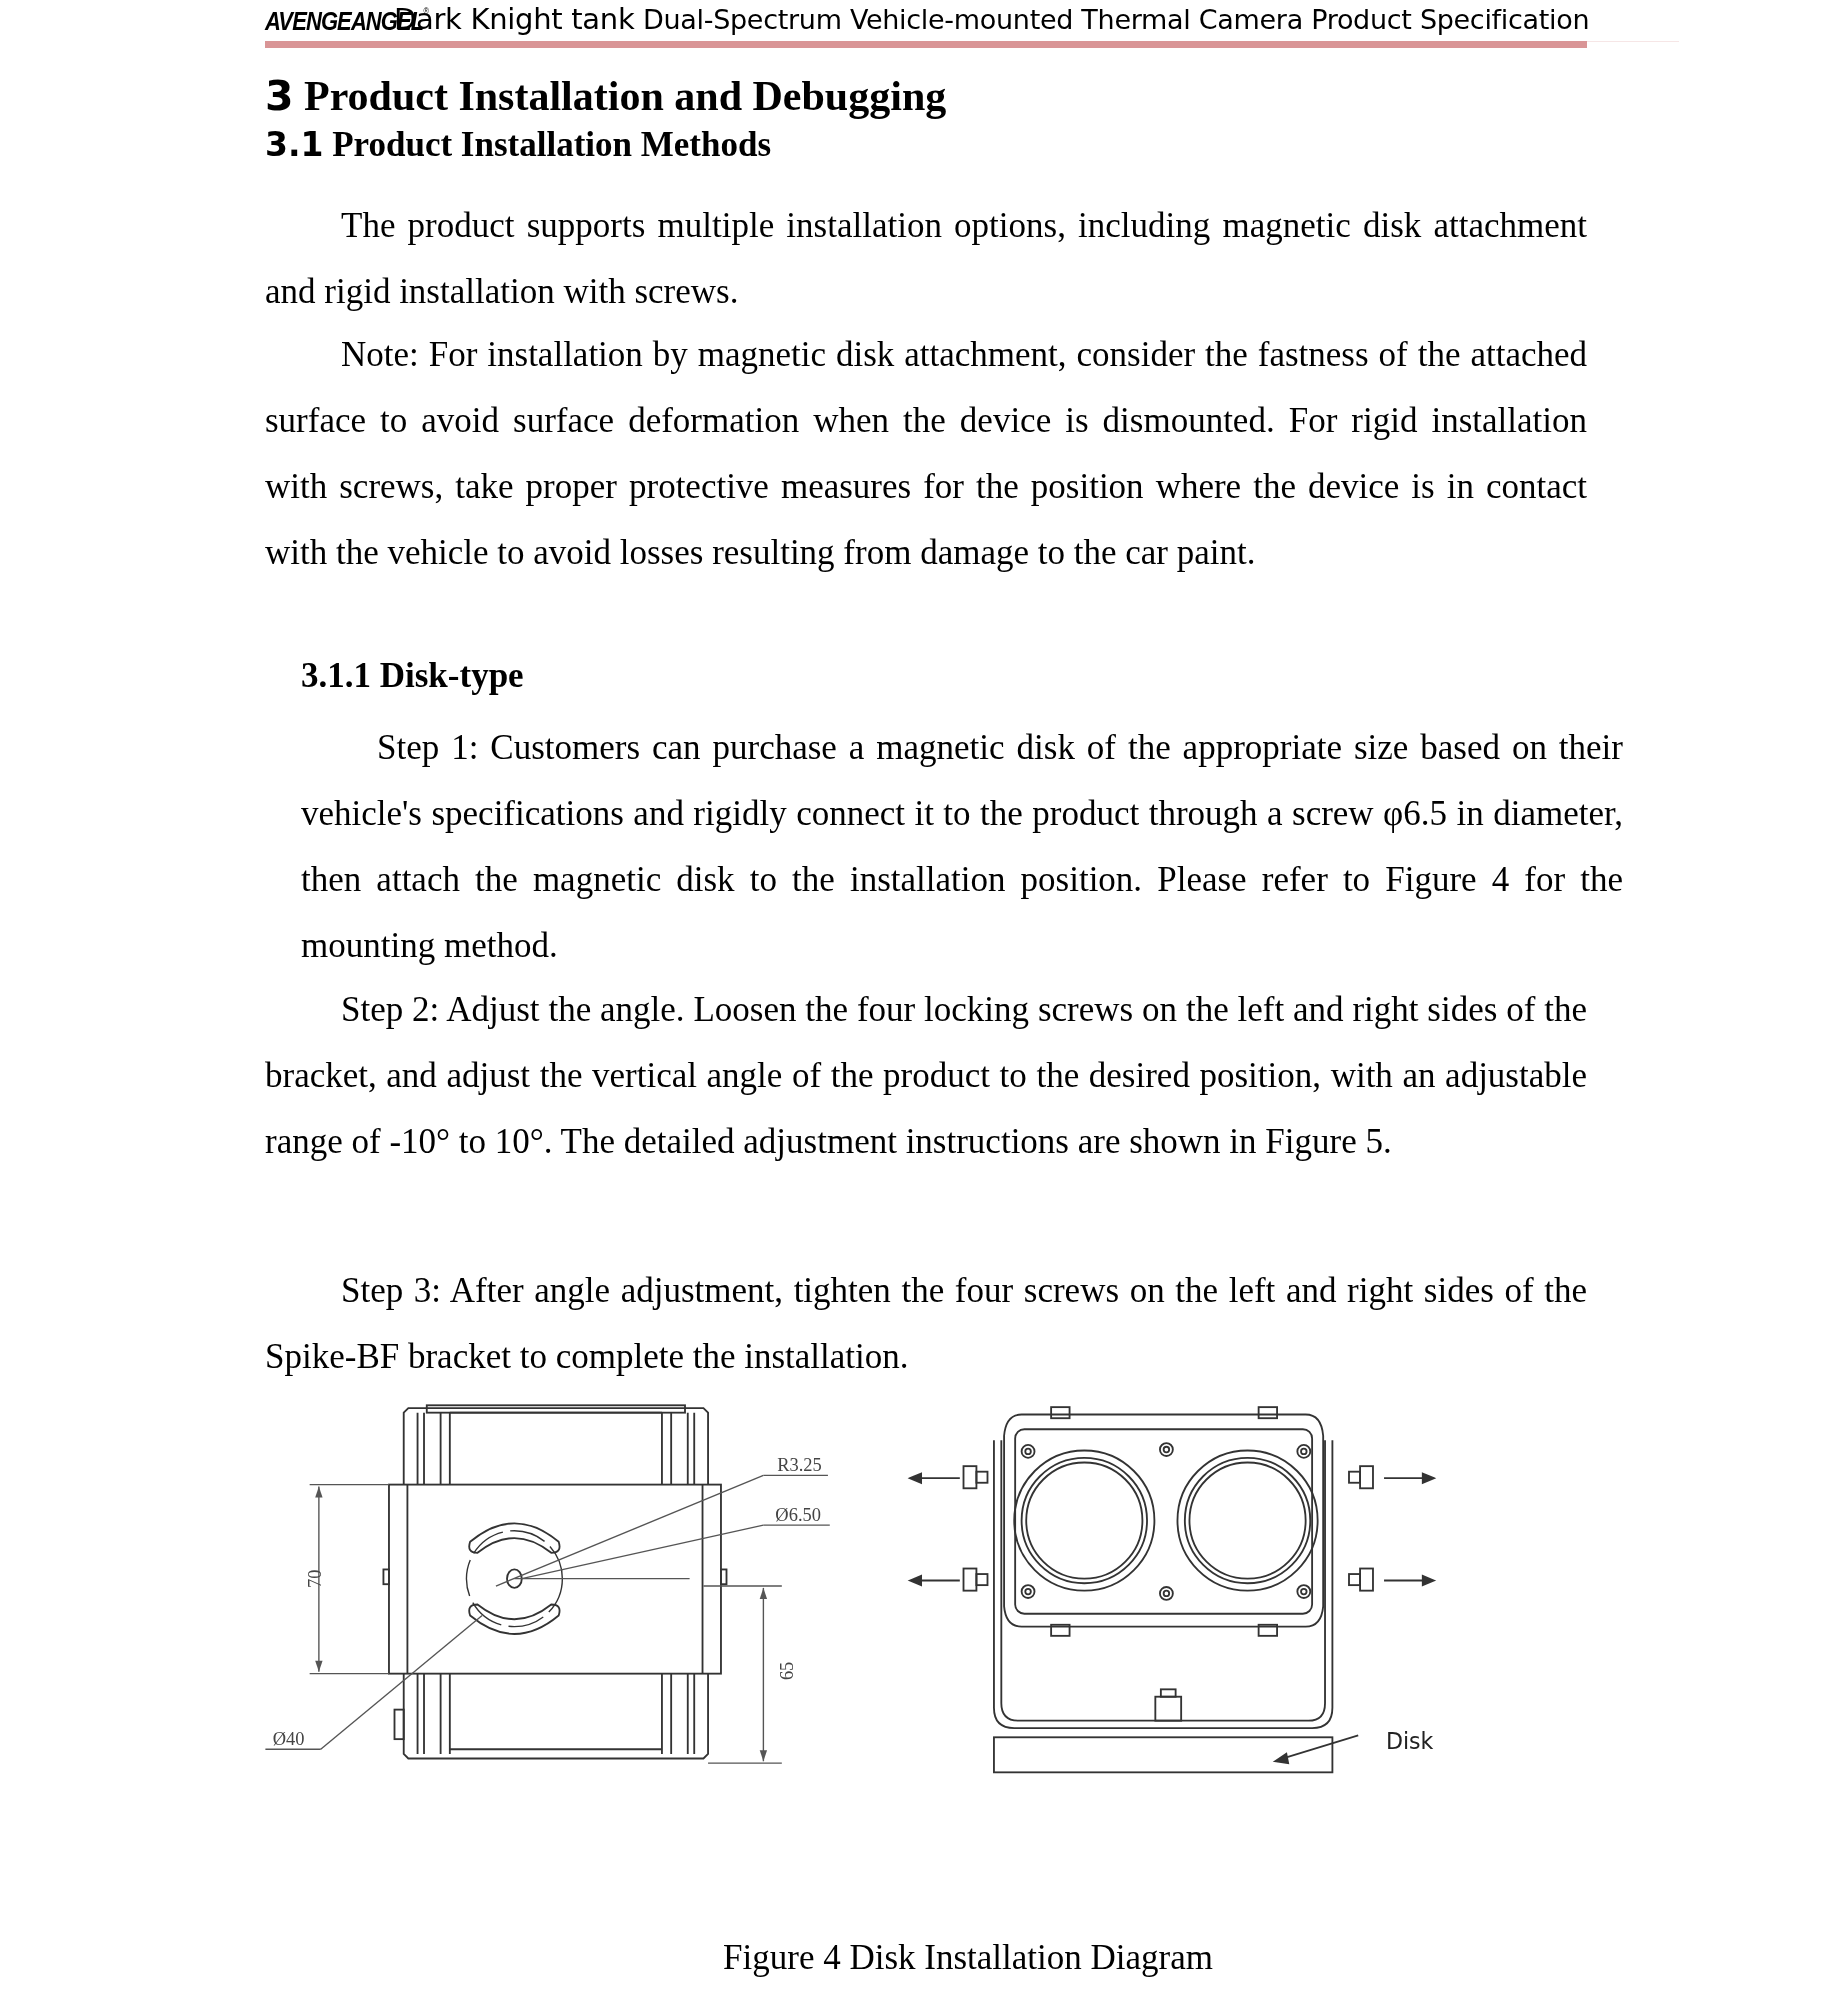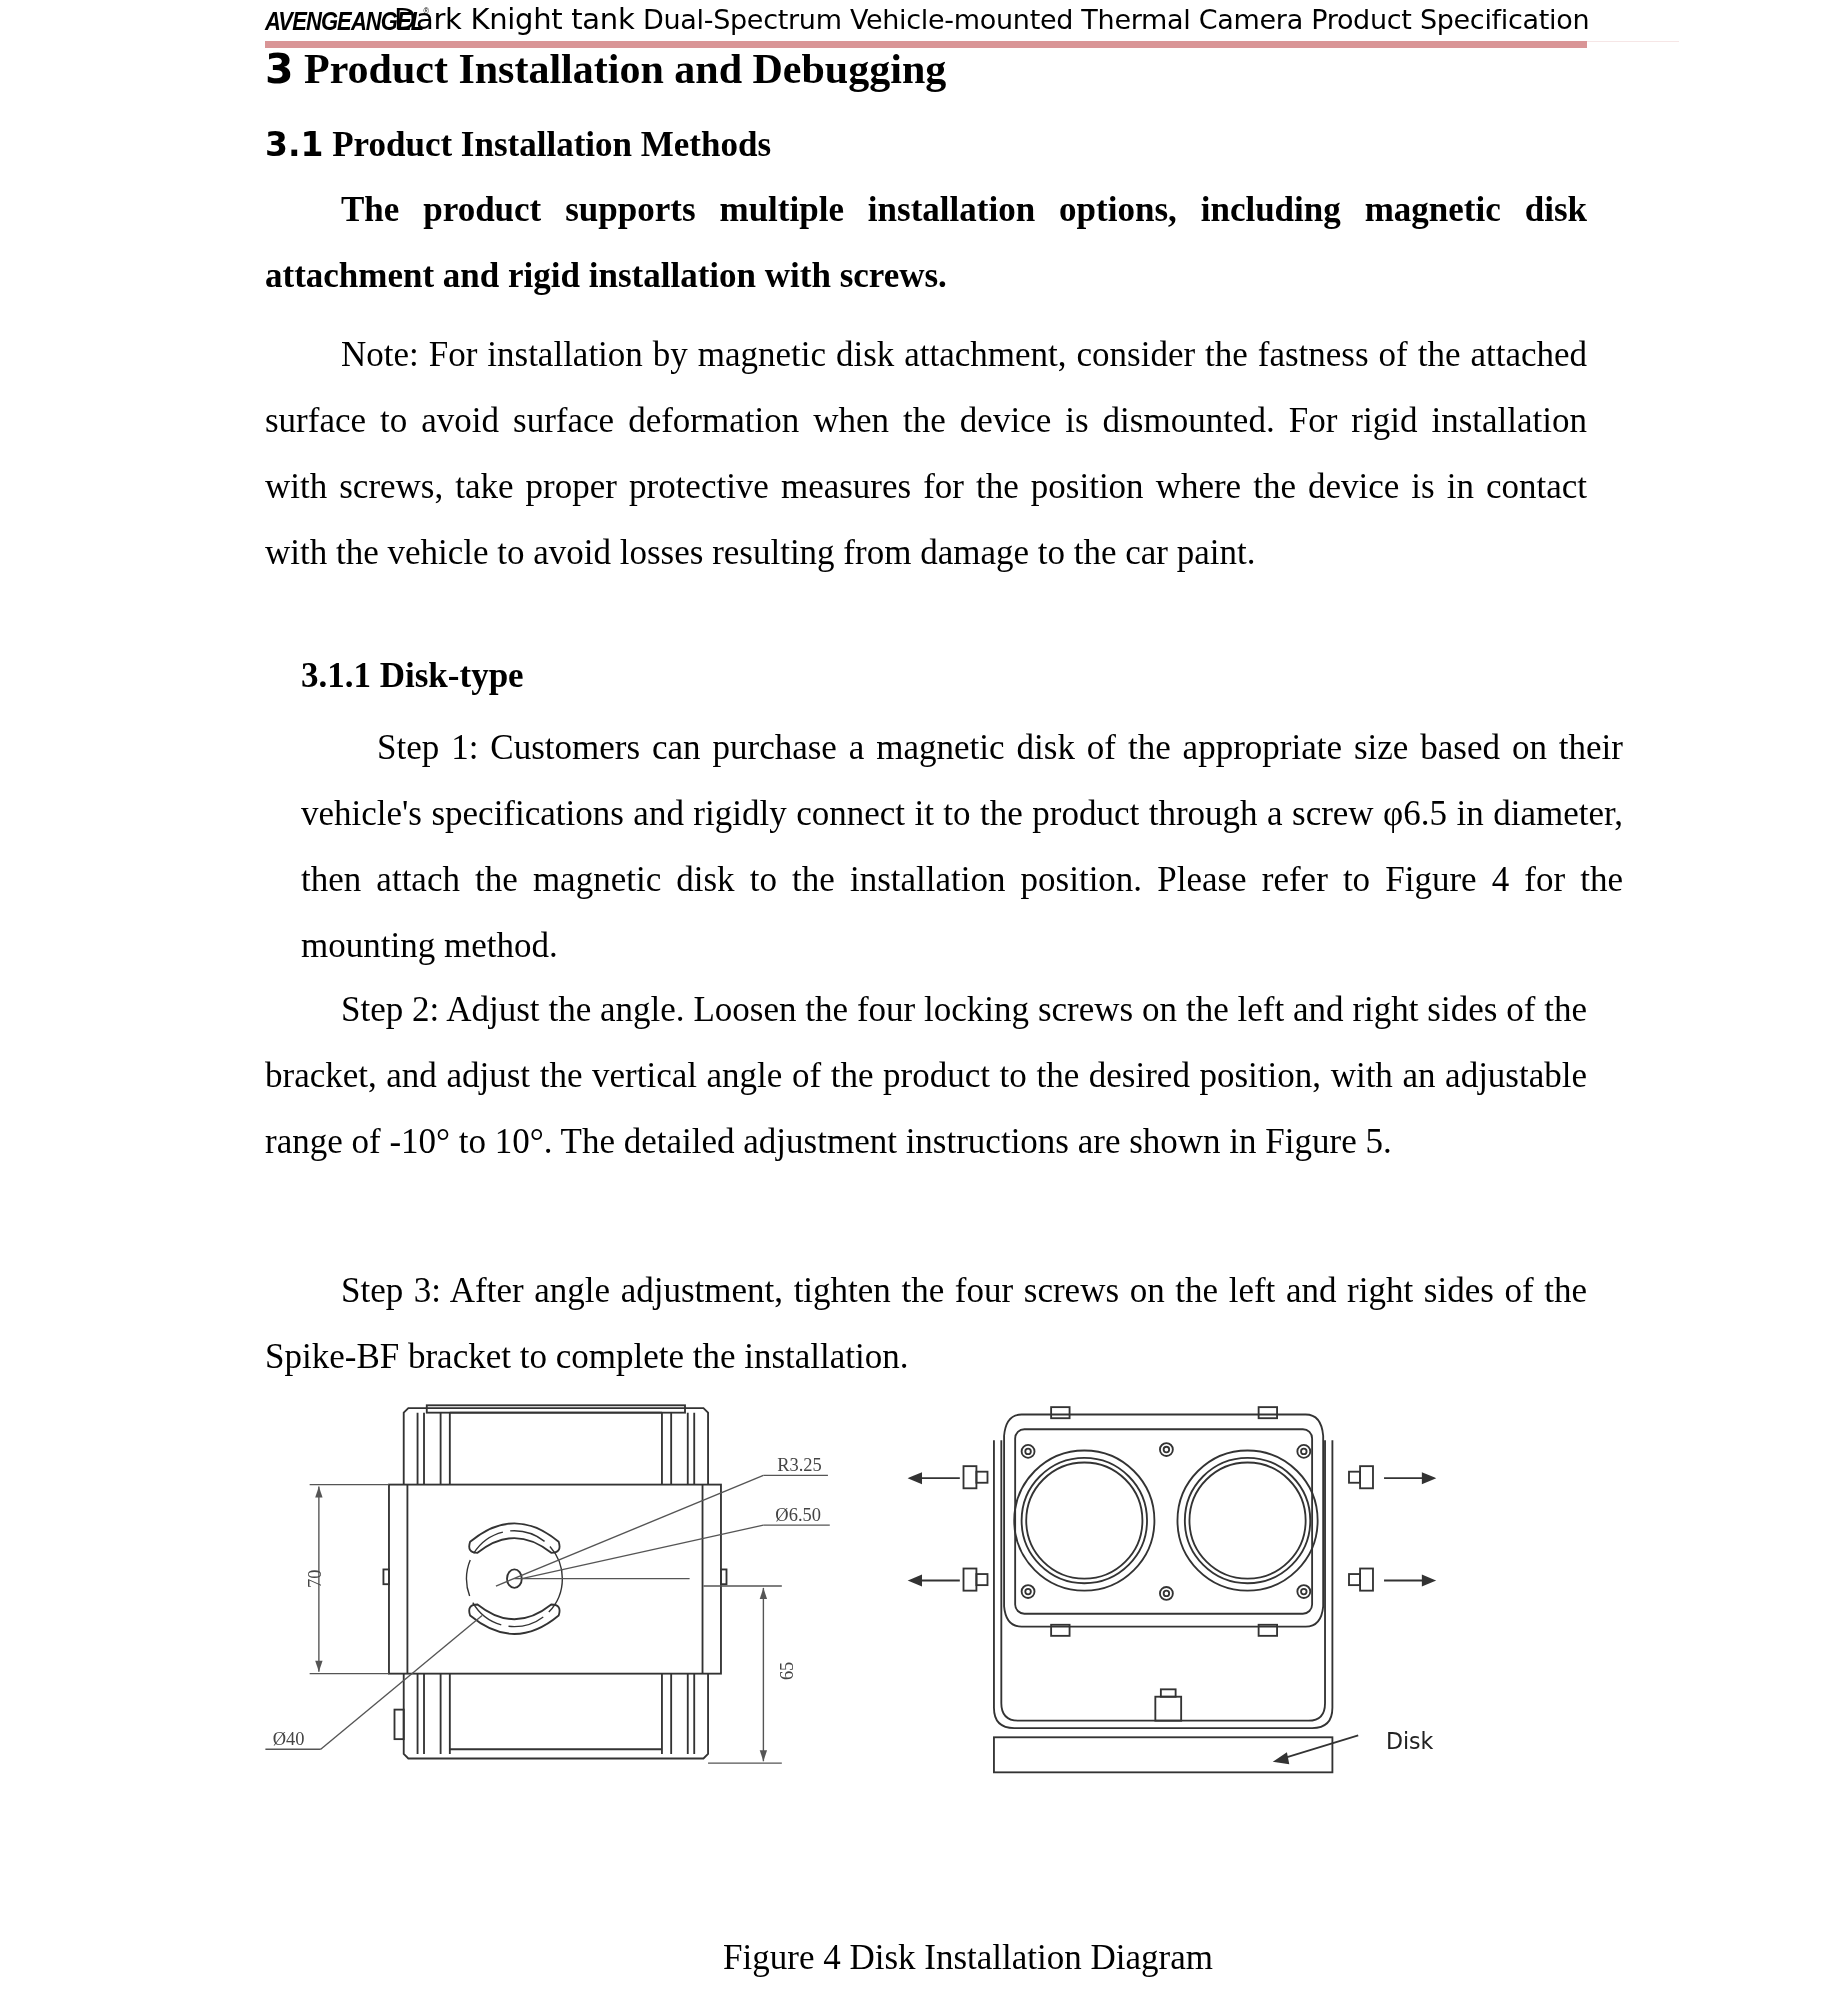--- a/index.html
+++ b/index.html
@@ -7,21 +7,21 @@
 
     .header { position: absolute; left: 265px; top: 0; width: 1329px; height: 64px; }
     .header .logo { position: absolute; left: 0; top: 5.5px; font-family: "Liberation Sans", sans-serif; font-style: italic; font-weight: bold; font-size: 22px; letter-spacing: -0.9px; transform: scaleY(1.2); transform-origin: left top; }
     .header .logo .reg { font-size: 7.4px; vertical-align: top; font-style: normal; font-weight: normal; }
     .header .title { position: absolute; left: 129px; top: 1.8px; font-family: "DejaVu Sans", sans-serif; font-size: 28px; white-space: nowrap; letter-spacing: -0.3px; text-align: center; }
     .header .title .t1 { font-size: 29px; }
     .header .title .t2 { font-size: 27px; }
     .rule { position: absolute; left: 265px; top: 41px; width: 1322px; height: 7.4px; background: #d99596; }
     .rule-faint { position: absolute; left: 1587px; top: 41px; width: 92px; height: 0.9px; background: #f6e6e6; }
 
-    .h1 { position: absolute; left: 265px; top: 45px; font-family: "Liberation Serif", serif; font-weight: bold; font-size: 42px; white-space: nowrap; }
+    .h1 { position: absolute; left: 265px; top: 72px; font-family: "Liberation Serif", serif; font-weight: bold; font-size: 42px; white-space: nowrap; }
     .h1 .num, .h2 .num { font-family: "DejaVu Sans", sans-serif; font-weight: bold; }
     .h1 .num { font-size: 41px; }
     .h2 { position: absolute; left: 265px; top: 125px; font-family: "Liberation Serif", serif; font-weight: bold; font-size: 35px; white-space: nowrap; }
     .h2 .num { font-size: 33px; }
     .h3 { position: absolute; left: 265px; top: 656px; font-family: "Liberation Serif", serif; font-weight: bold; font-size: 35px; white-space: nowrap; margin-left: 36px; }
 
     .para { position: absolute; left: 265px; width: 1322px; font-family: "Liberation Serif", serif; font-size: 35px; line-height: 66px; text-align: justify; }
     .para .indent { display: inline-block; width: 76px; }
 
     .figure { position: absolute; left: 265px; top: 1385px; width: 1338px; height: 415px; }
@@ -34,21 +34,21 @@
 <div class="header">
   <span class="logo"><span>AVENGEANGEL</span><span class="reg">®</span></span>
   <span class="title"><span class="t1">Dark Knight tank</span> <span class="t2">Dual-Spectrum Vehicle-mounted Thermal Camera Product Specification</span></span>
 </div>
 <div class="rule"></div>
 <div class="rule-faint"></div>
 
 <div class="h1"><span class="num">3</span> <span>Product Installation and Debugging</span></div>
 <div class="h2"><span class="num">3.1</span> <span>Product Installation Methods</span></div>
 
-<div class="para" style="top:177px;font-weight:bold;"><span class="indent"></span><span>The product supports multiple installation options, including magnetic disk attachment and rigid installation with screws.</span></div>
+<div class="para" style="top:193px;"><span class="indent"></span><span>The product supports multiple installation options, including magnetic disk attachment and rigid installation with screws.</span></div>
 <div class="para" style="top:322px;"><span class="indent"></span><span>Note: For installation by magnetic disk attachment, consider the fastness of the attached surface to avoid surface deformation when the device is dismounted. For rigid installation with screws, take proper protective measures for the position where the device is in contact with the vehicle to avoid losses resulting from damage to the car paint.</span></div>
 
 <div class="h3">3.1.1 Disk-type</div>
 
 <div class="para" style="top:715px;margin-left:36px;"><span class="indent"></span><span>Step 1: Customers can purchase a magnetic disk of the appropriate size based on their vehicle's specifications and rigidly connect it to the product through a screw φ6.5 in diameter, then attach the magnetic disk to the installation position. Please refer to Figure 4 for the mounting method.</span></div>
 <div class="para" style="top:977px;"><span class="indent"></span><span>Step 2: Adjust the angle. Loosen the four locking screws on the left and right sides of the bracket, and adjust the vertical angle of the product to the desired position, with an adjustable range of -10° to 10°. The detailed adjustment instructions are shown in Figure 5.</span></div>
 <div class="para" style="top:1258px;"><span class="indent"></span><span>Step 3: After angle adjustment, tighten the four screws on the left and right sides of the Spike-BF bracket to complete the installation.</span></div>
 
 <div class="figure">
   <svg width="1338" height="415" viewBox="0 0 1450 450">

